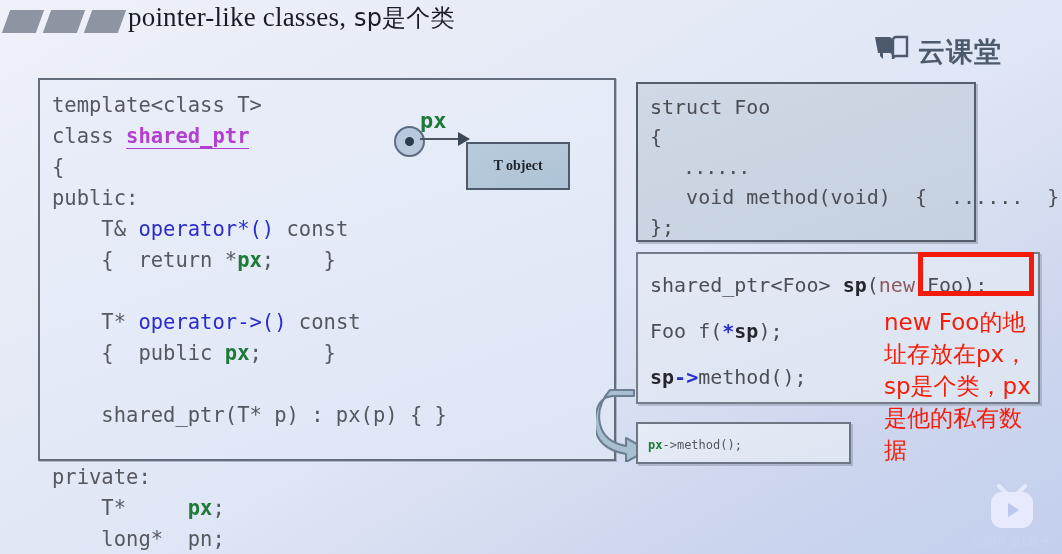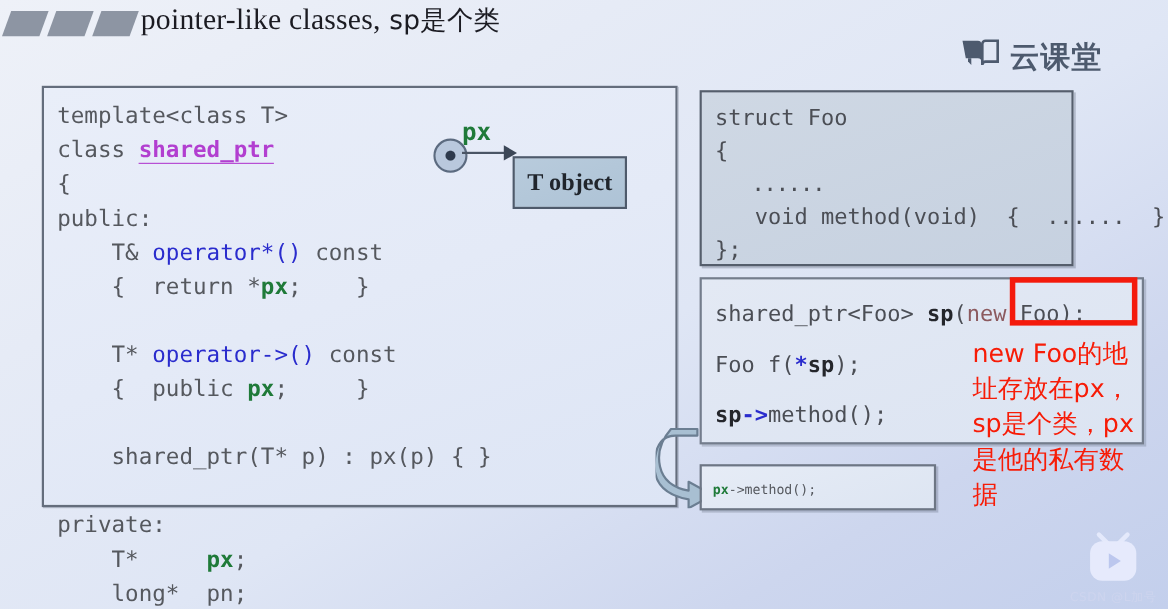--- a/index.html
+++ b/index.html
@@ -62,21 +62,21 @@
            background:radial-gradient(circle at 50% 50%,#2e3a4d 0 4px,#b9c8dd 5px 100%);}
   .ptr-line{position:absolute;left:420px;top:138px;width:46px;height:2px;background:#4a5565;}
   .ptr-head{position:absolute;left:458px;top:132px;width:0;height:0;
             border-left:12px solid #3c4757;border-top:7px solid transparent;border-bottom:7px solid transparent;}
   .px-label{position:absolute;left:420px;top:108px;font-family:"DejaVu Sans Mono",monospace;
             font-size:22px;font-weight:bold;color:#1f7a39;}
   #t-object{
     left:466px;top:142px;width:104px;height:48px;
     background:linear-gradient(160deg,#b8cbdc,#aec3d6);
     border:2px solid #4e5a6b;
-    font-family:"Liberation Serif",serif;font-weight:bold;font-size:22px;color:#20252c;
+    font-family:"Liberation Serif",serif;font-weight:bold;font-size:14px;color:#20252c;
     display:flex;align-items:center;justify-content:center;
   }
 
   
   #foo-box{
     left:636px;top:82px;width:340px;height:160px;
     background:linear-gradient(160deg,#cfd8e4,#c6d1e0);
     border-color:#555e6c;
     box-shadow:2px 2px 0 rgba(80,90,110,.30);
     padding:8px 0 0 12px;font-size:20px;line-height:30px;color:#4b4e55;

